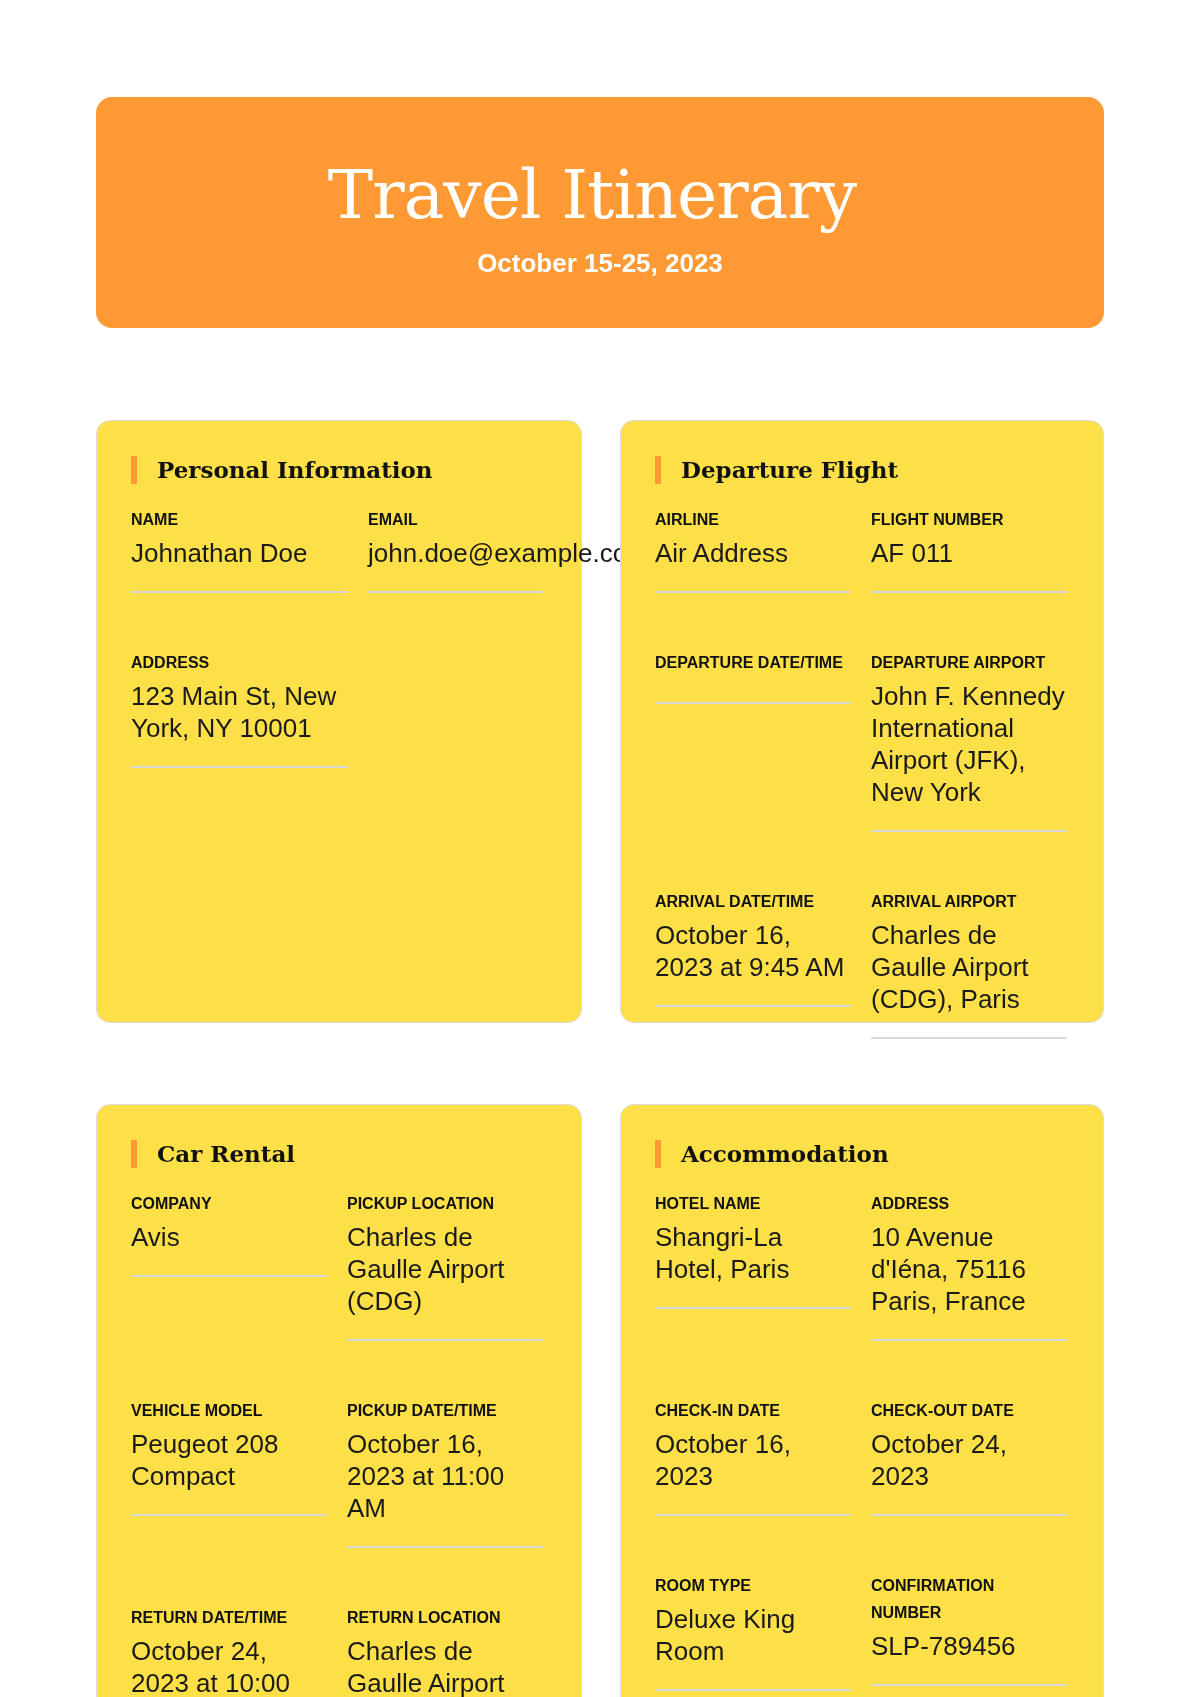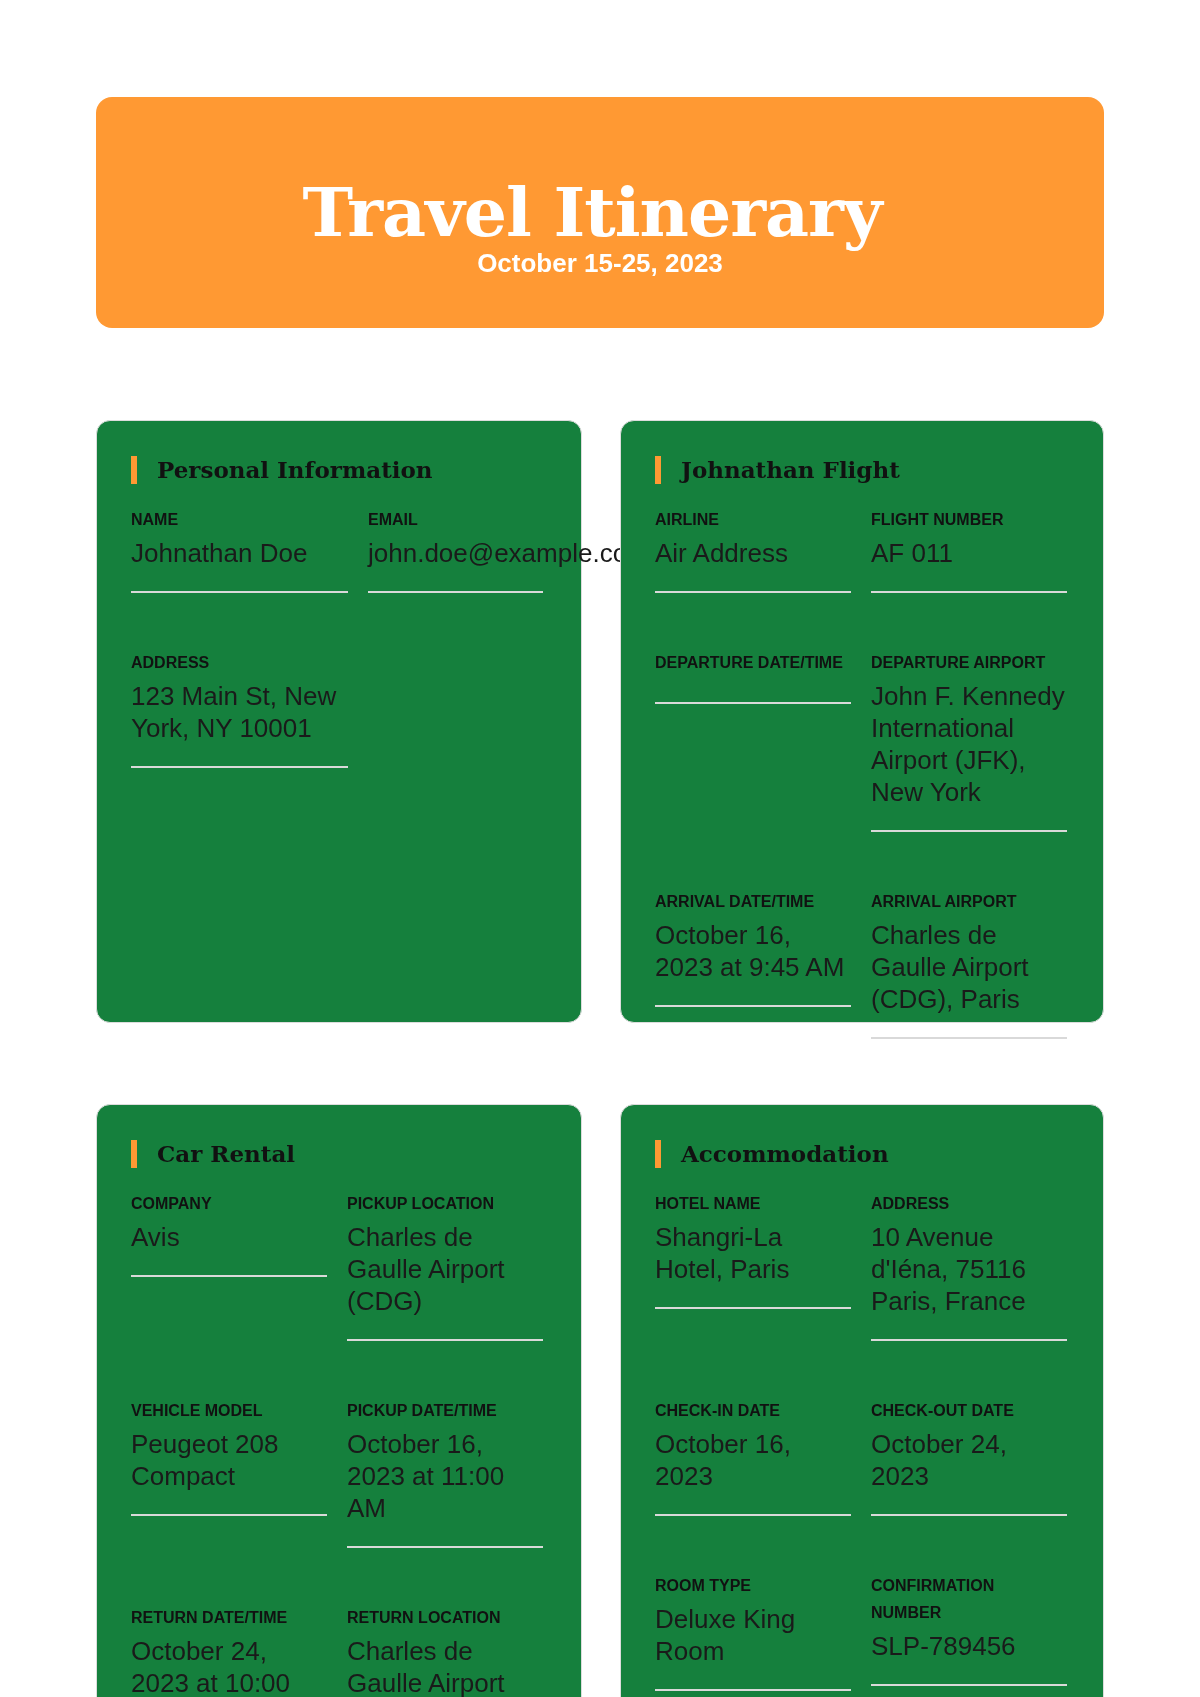--- a/index.html
+++ b/index.html
@@ -5,32 +5,32 @@
   * { box-sizing: border-box; margin: 0; padding: 0; }
   html, body { width: 1200px; height: 1697px; overflow: hidden; background: #ffffff; }
   body { font-family: "Liberation Sans", sans-serif; color: #111; position: relative; }
 
   .header {
     position: absolute; left: 96px; top: 97px; width: 1008px; height: 231px;
     background: #FF9933; border-radius: 16px; text-align: center; color: #fff;
   }
   .header-title {
     position: absolute; left: 0; right: 16px; top: 148px; margin-top: -148px;
-    padding-top: 73px;
-    font-family: "DejaVu Serif", "Liberation Serif", serif; font-weight: bold;
+    padding-top: 56px;
+    font-family: "DejaVu Serif", "Liberation Serif", serif; font-weight: normal;
     font-size: 68px; line-height: 84px; letter-spacing: -1px;
   }
   .header-sub {
     position: absolute; left: 0; right: 0; top: 150px;
     font-family: "Liberation Sans", sans-serif; font-weight: bold;
     font-size: 26px; line-height: 32px;
   }
 
   .card {
-    position: absolute; background: #15803d; border: 1.5px solid #dcdcdc; border-radius: 14px;
+    position: absolute; background: #fde047; border: 1.5px solid #dcdcdc; border-radius: 14px;
     padding: 35px 34px 0 34px;
   }
   .card.c1 { left: 96px;  top: 420px;  width: 486px; height: 603px; }
   .card.c2 { left: 620px; top: 420px;  width: 484px; height: 603px; }
   .card.c3 { left: 96px;  top: 1104px; width: 486px; height: 640px; }
   .card.c4 { left: 620px; top: 1104px; width: 484px; height: 640px; }
 
   .card-head { display: flex; align-items: center; height: 28px; margin-bottom: 22px; }
   .card-bar { width: 6px; height: 28px; background: #FF9933; margin-right: 20px; flex: none; }
   .card-title {
@@ -77,21 +77,21 @@
     <div class="item">
       <div class="item-label">Address</div>
       <div class="item-value">123 Main St, New York, NY 10001</div>
     </div>
   </div>
 </div>
 
 <div class="card c2">
   <div class="card-head">
     <span class="card-bar"></span>
-    <h2 class="card-title">Johnathan Flight</h2>
+    <h2 class="card-title">Departure Flight</h2>
   </div>
   <div class="grid equal">
     <div class="item">
       <div class="item-label">Airline</div>
       <div class="item-value">Air Address</div>
     </div>
     <div class="item">
       <div class="item-label">Flight Number</div>
       <div class="item-value">AF 011</div>
     </div>

